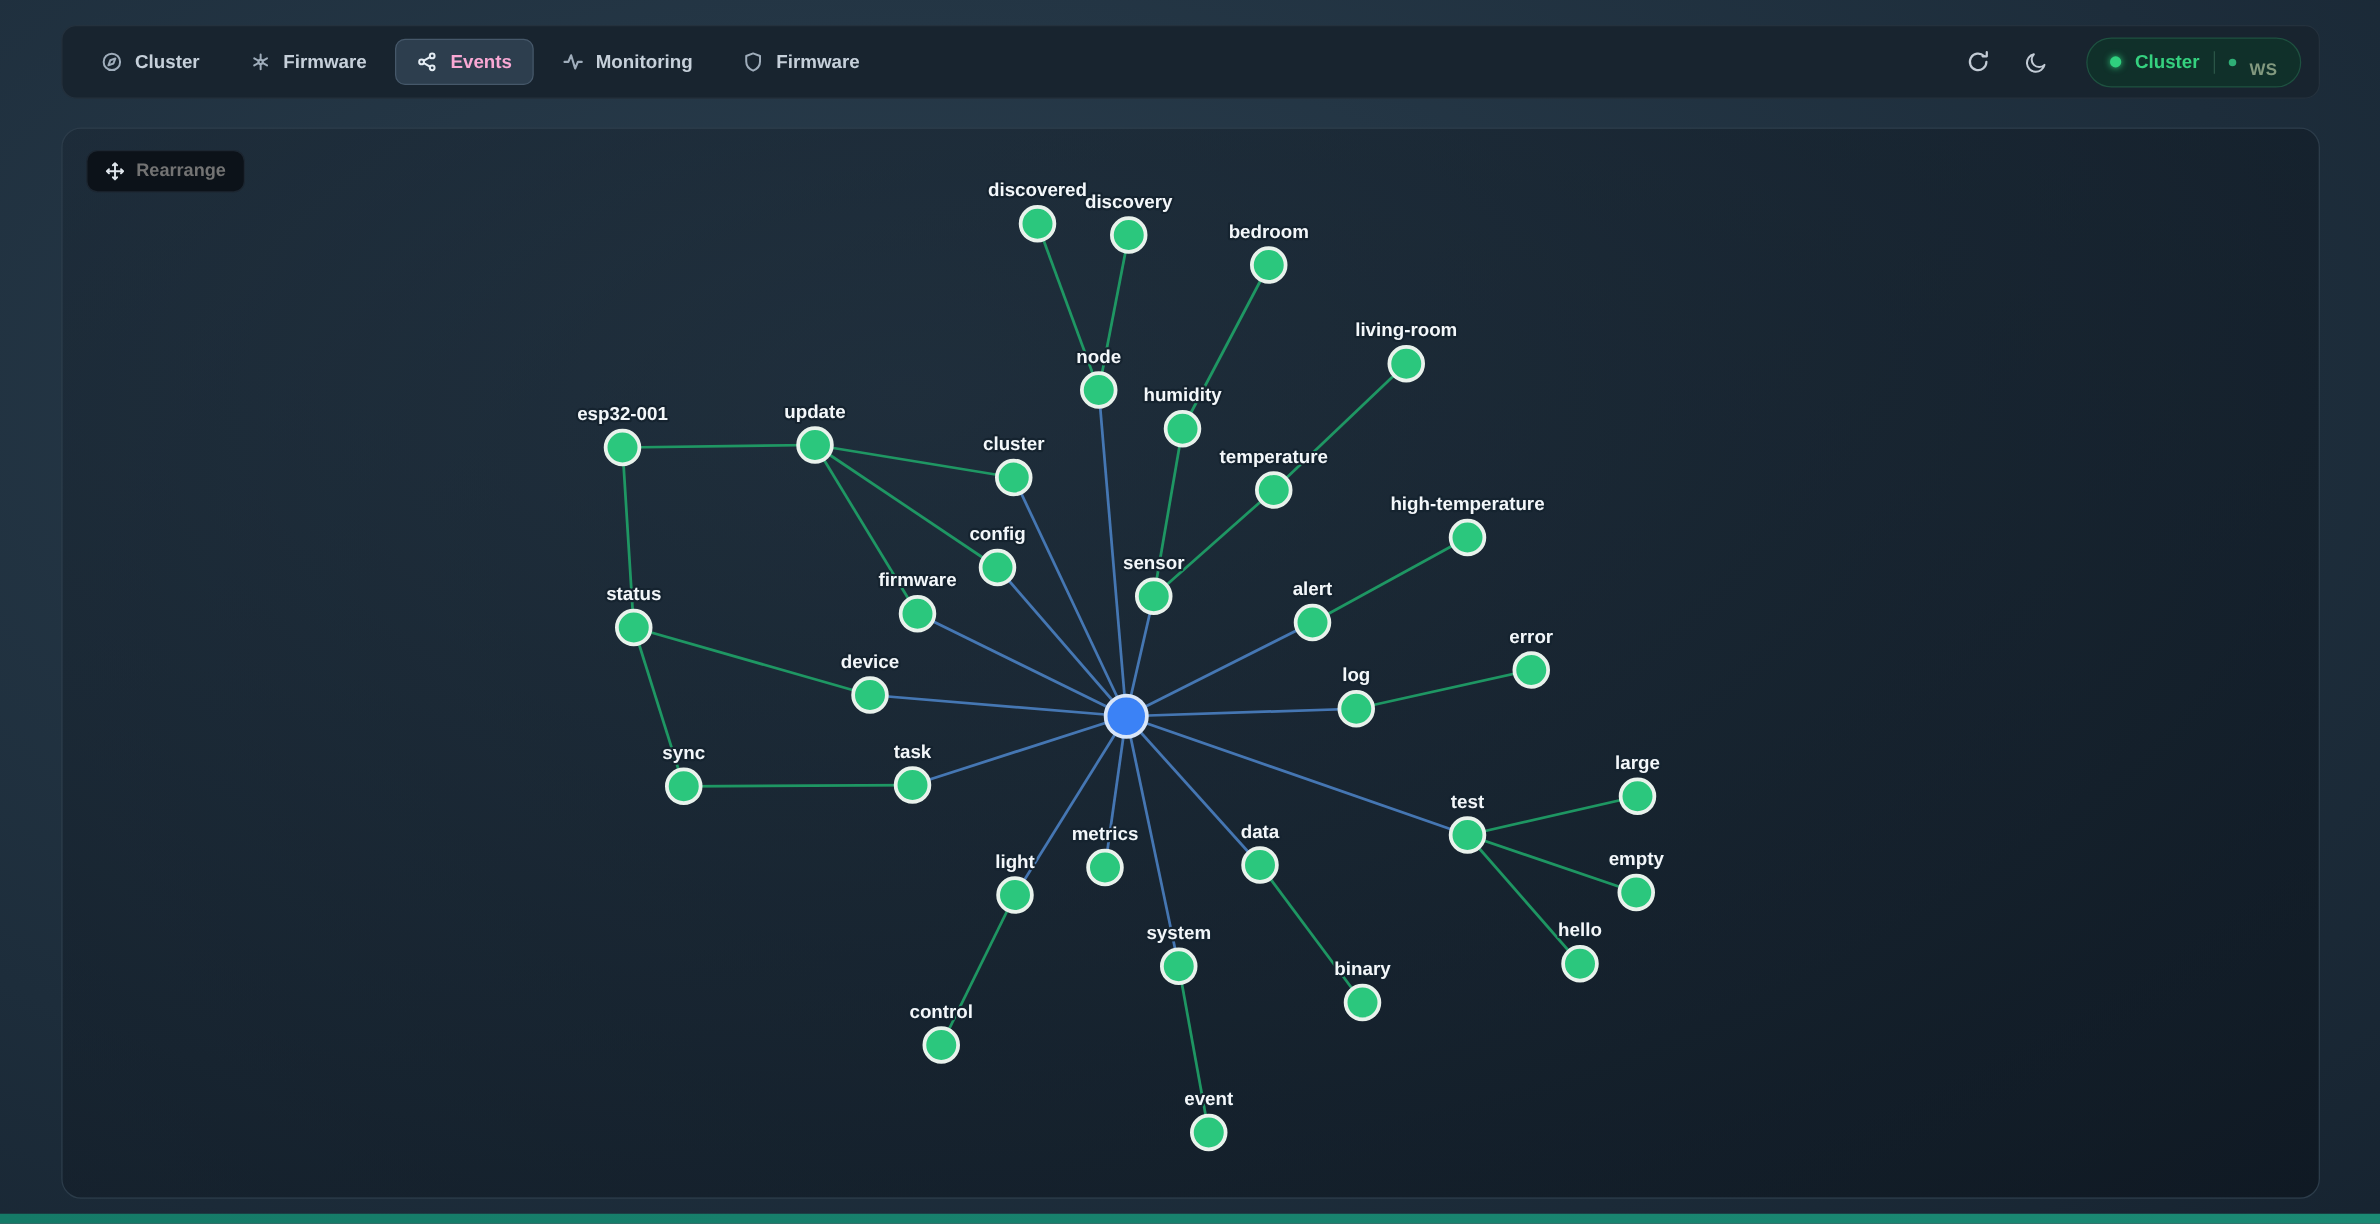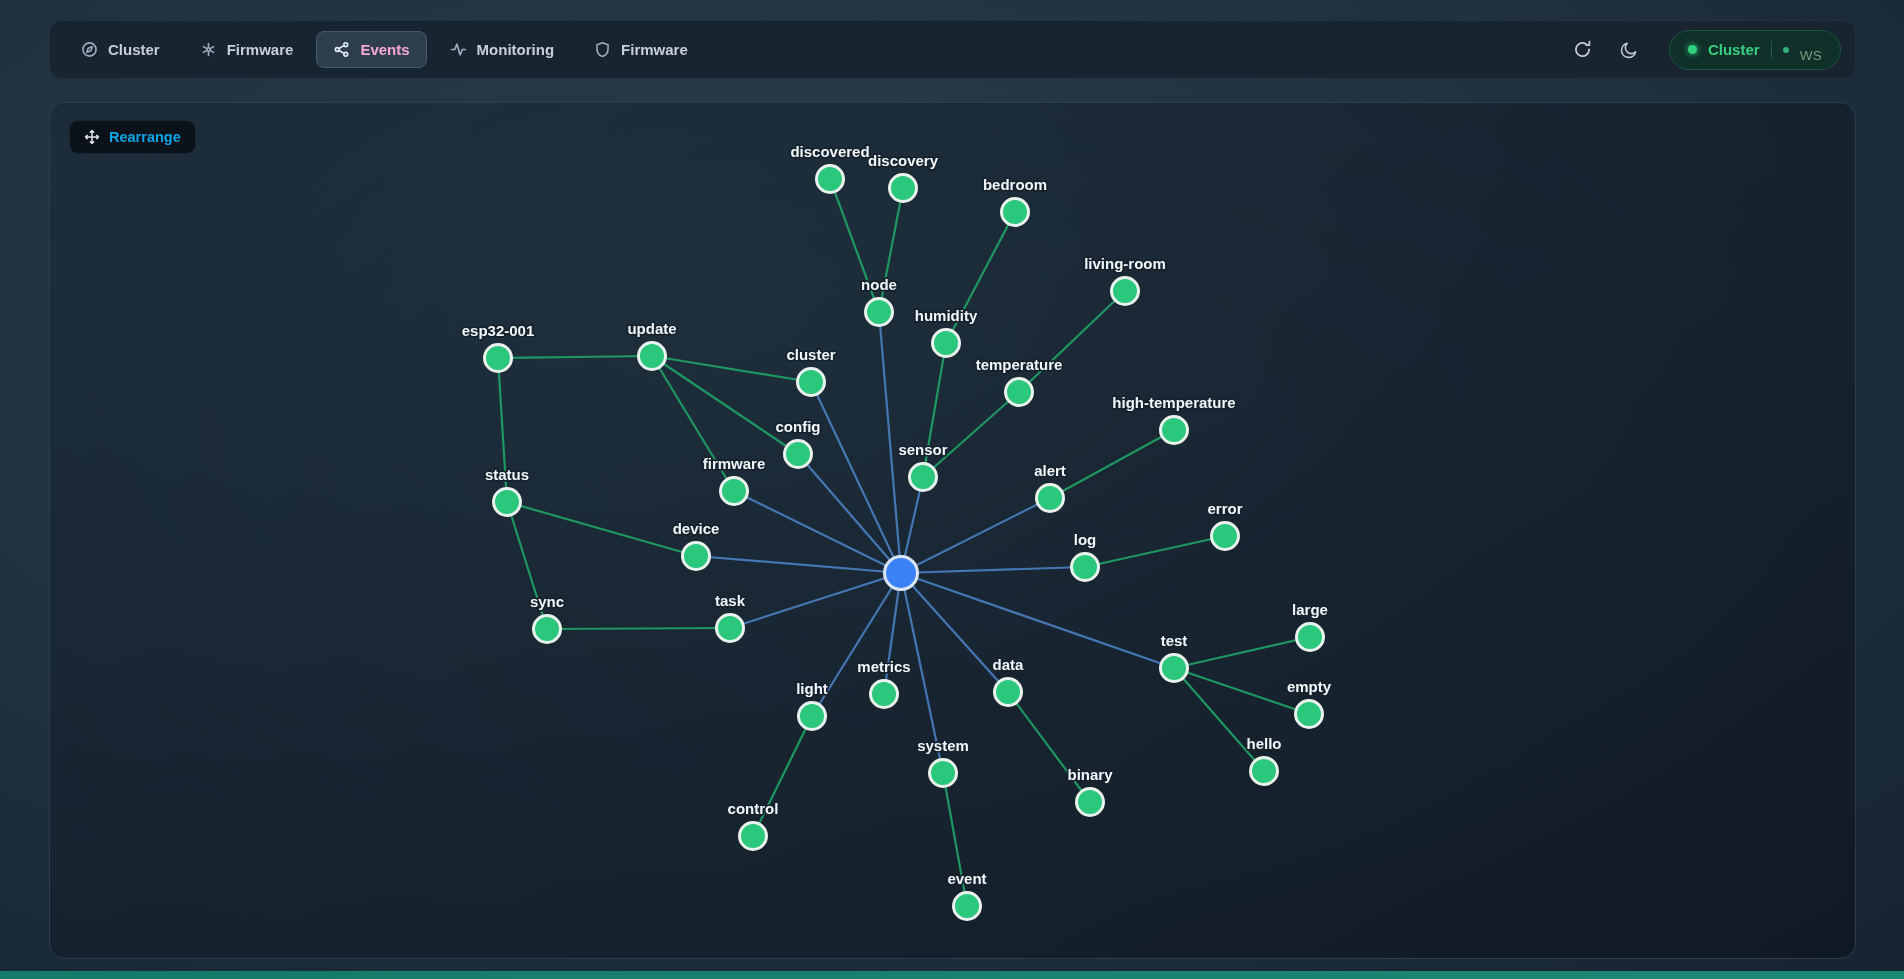--- a/index.html
+++ b/index.html
@@ -27,32 +27,32 @@
   .nav-right { margin-left: auto; display: flex; align-items: center; gap: 26px; }
   .icon-btn { display: flex; color: #c2cbd5; cursor: pointer; }
   .status-badge {
     display: flex; align-items: center; gap: 11px; height: 40px; padding: 0 18px;
     background: #10302a; border: 1px solid #1e5140; border-radius: 20px; margin-left: 4px;
   }
   .dot-lg { width: 9px; height: 9px; border-radius: 50%; background: #2fd07e; box-shadow: 0 0 6px #2fd07e; }
   .dot-sm { width: 6px; height: 6px; border-radius: 50%; background: #2fae76; }
   .badge-cluster { color: #35d17f; font-size: 15px; font-weight: 700; }
   .badge-divider { width: 1px; height: 18px; background: #2a5547; }
-  .badge-ws { color: #82997f; font-size: 13.5px; font-weight: 400; letter-spacing: .3px; margin-top: 12px; }
+  .badge-ws { color: #82997f; font-size: 13.5px; font-weight: 700; letter-spacing: .3px; margin-top: 12px; }
   .graph-panel {
     position: absolute; left: 49px; top: 102px; width: 1807px; height: 857px;
     border: 1px solid #2c3c4a; border-radius: 16px;
     background: linear-gradient(150deg, rgba(24,36,48,0.45) 0%, rgba(9,16,24,0.55) 100%);
     overflow: hidden;
   }
   .rearrange-btn {
     position: absolute; left: 19px; top: 17px; z-index: 5;
     display: flex; align-items: flex-end; gap: 9px; padding: 8px 14px;
     background: #0c1219; border: 1px solid #1c2631; border-radius: 9px;
-    color: #0ea5e9; font-size: 14.5px; font-weight: 600; cursor: pointer;
+    color: #737373; font-size: 14.5px; font-weight: 600; cursor: pointer;
   }
   .rearrange-btn .mv-ic { display: flex; color: #dfe6ec; }
   #graph-svg { position: absolute; left: 0; top: 0; }
   .node-label {
     font-family: "Liberation Sans", sans-serif; font-size: 15px; font-weight: 700;
     fill: #f3f7fa; text-anchor: middle;
     paint-order: stroke; stroke: #15232f; stroke-width: 3.5px; stroke-linejoin: round;
   }
   .graph-edge { stroke-width: 2.2; stroke-opacity: 0.9; }
   .graph-node { cursor: pointer; }

